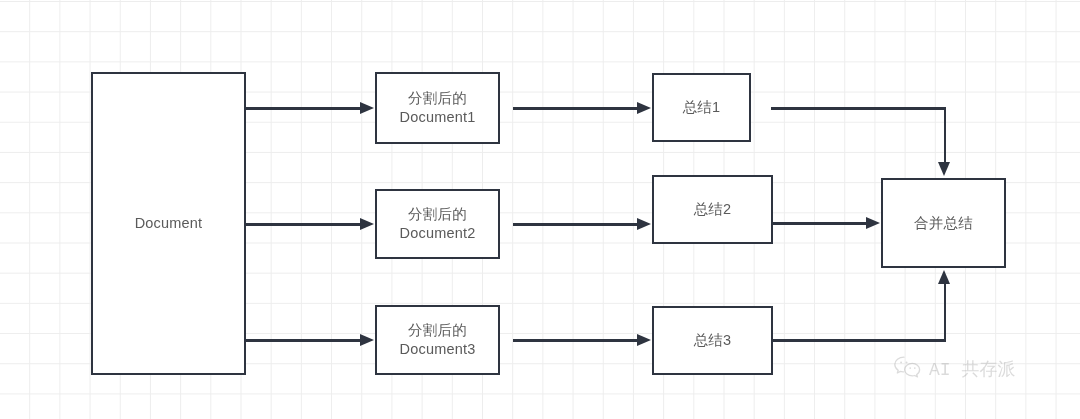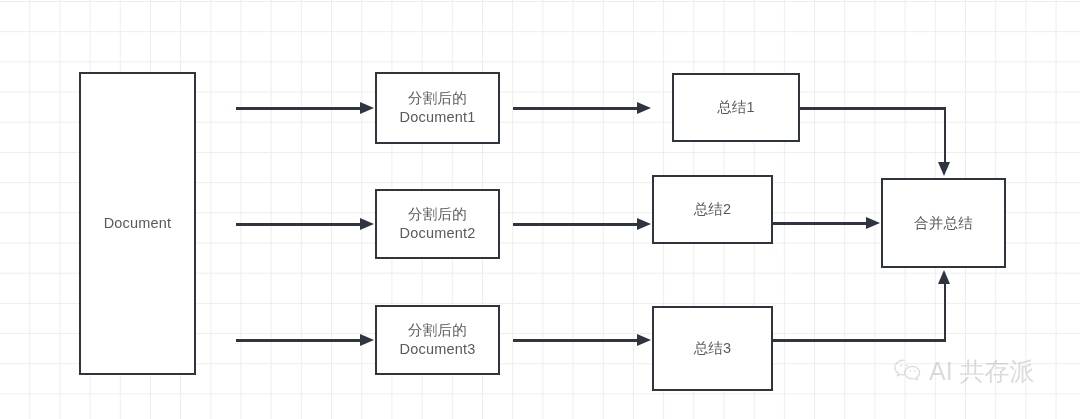--- a/index.html
+++ b/index.html
@@ -75,32 +75,32 @@
     left: 893px;
     top: 355px;
     display: flex;
     align-items: center;
     gap: 6px;
     opacity: 0.30;
     z-index: 4;
     pointer-events: none;
   }
   #watermark .wm-text {
-    font-size: 25px;
+    font-size: 18px;
     color: #8a8a8a;
-    font-family: Liberation Sans, sans-serif;
+    font-family: Liberation Mono, monospace;
     white-space: nowrap;
   }
 </style>
 </head>
 <body>
 
 <div id="canvas">
 
-  <div class="node" style="left:79px; top:72px; width:117px; height:303px;">
+  <div class="node" style="left:91px; top:72px; width:155px; height:303px;">
     <span class="txt">Document</span>
   </div>
 
   <div class="node" style="left:375px; top:72px; width:125px; height:72px;">
     <span class="txt">
       <span class="l1">分割后的</span>
       <span class="l2">Document1</span>
     </span>
   </div>
 
@@ -111,29 +111,29 @@
     </span>
   </div>
 
   <div class="node" style="left:375px; top:305px; width:125px; height:70px;">
     <span class="txt">
       <span class="l1">分割后的</span>
       <span class="l2">Document3</span>
     </span>
   </div>
 
-  <div class="node" style="left:652px; top:73px; width:128px; height:69px;margin-left:20px;">
+  <div class="node" style="left:652px; top:73px; width:99px; height:69px;">
     <span class="txt">总结1</span>
   </div>
 
   <div class="node" style="left:652px; top:175px; width:121px; height:69px;">
     <span class="txt">总结2</span>
   </div>
 
-  <div class="node" style="left:652px; top:306px; width:121px; height:85px;">
+  <div class="node" style="left:652px; top:306px; width:121px; height:69px;">
     <span class="txt">总结3</span>
   </div>
 
   <div class="node" style="left:881px; top:178px; width:125px; height:90px;justify-content:center;">
     <span class="txt">合并总结</span>
   </div>
 
   <div class="hline" style="left:236px; top:107px; width:126px;"></div>
   <div class="arrow-r" style="left:360px; top:101.5px;"></div>
 

